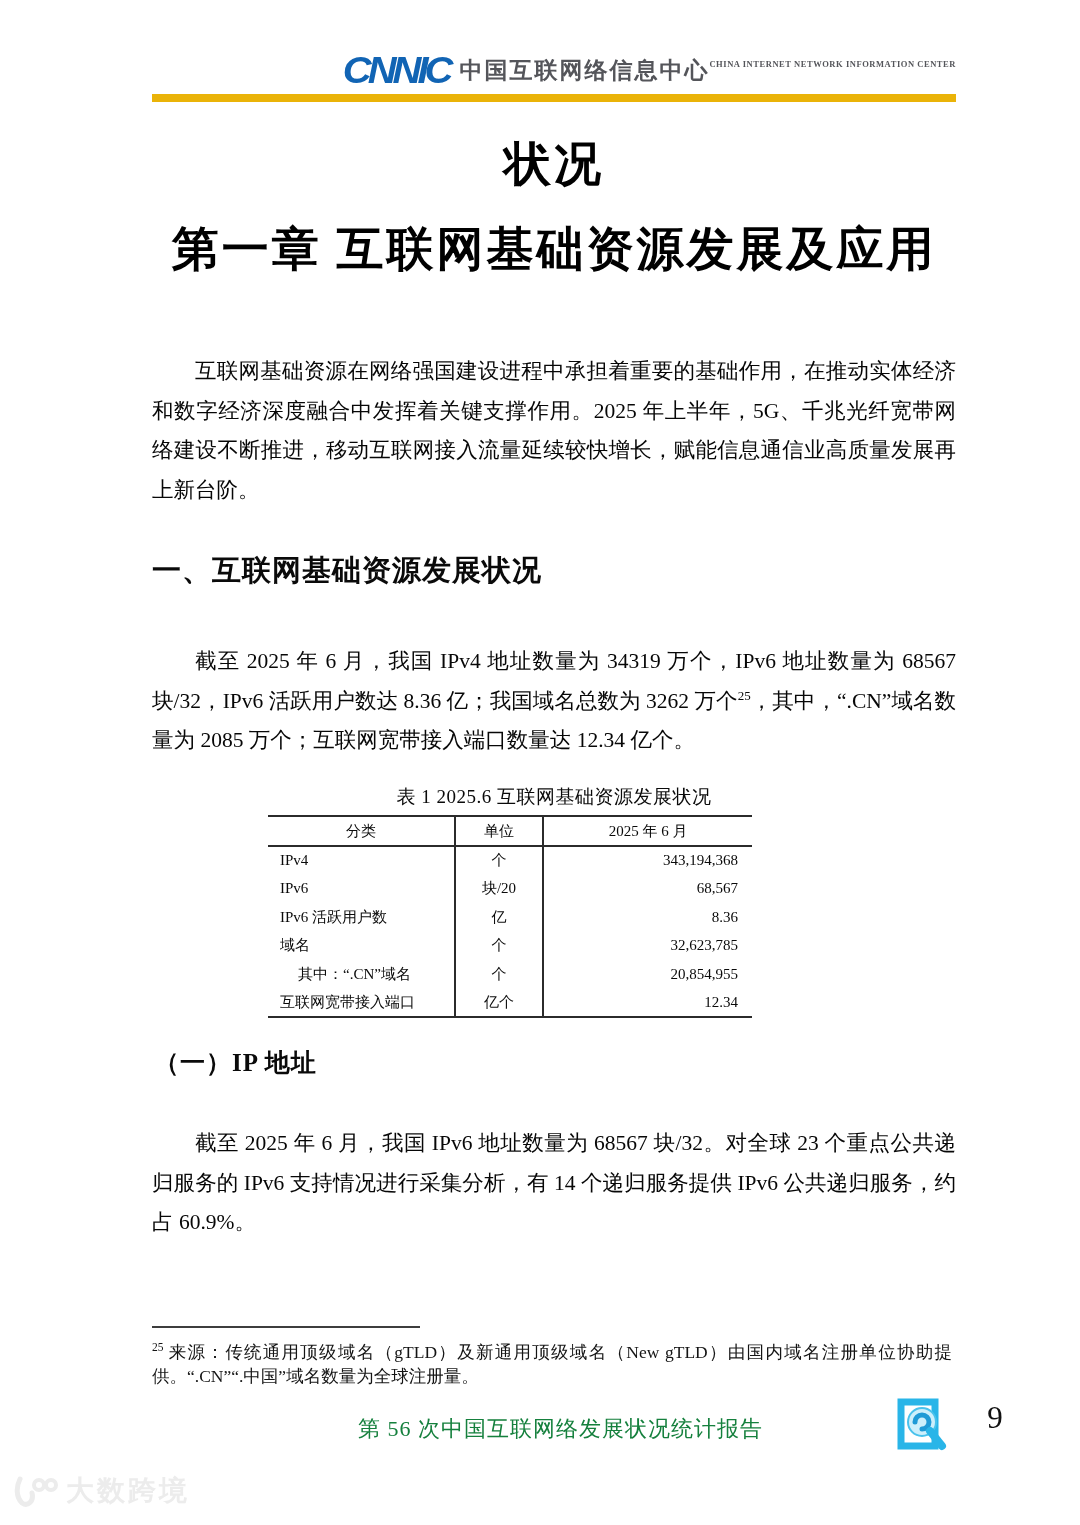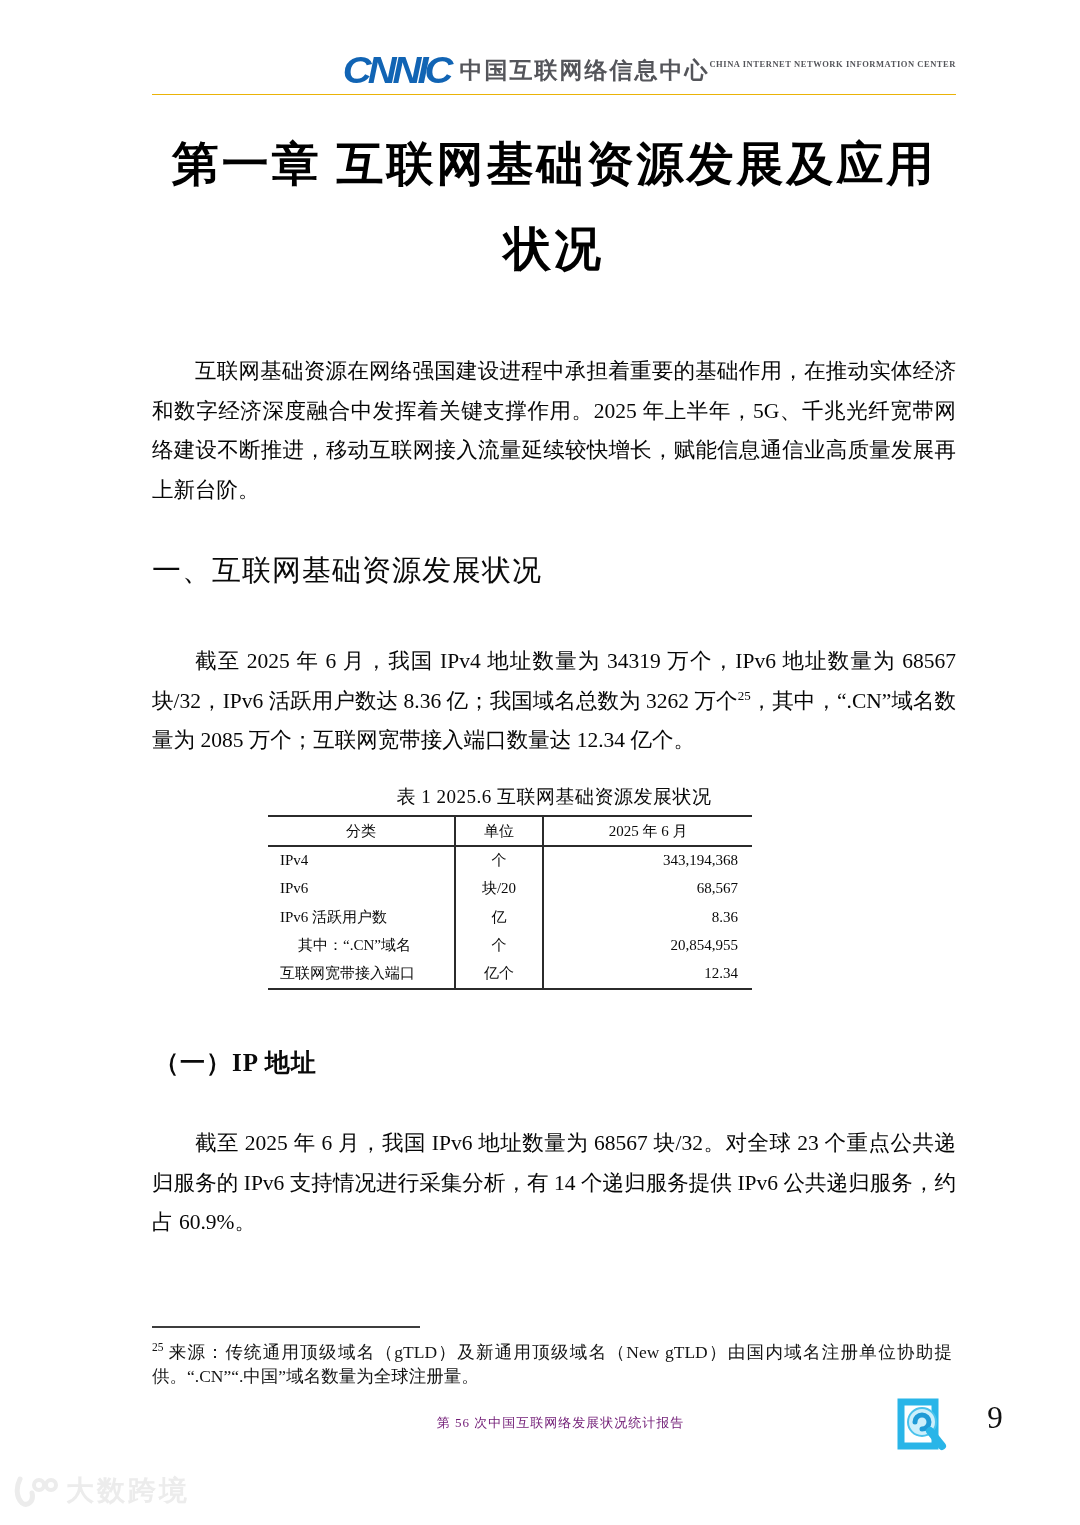--- a/index.html
+++ b/index.html
@@ -8,21 +8,21 @@
     width:1080px; height:1525px;
     position:relative;
     font-family:"Liberation Serif","DejaVu Serif",serif;
     color:#000;
     overflow:hidden;
   }
 
   
   .header {
     position:absolute; top:50px; left:152px; right:124px;
-    border-bottom:1px solid #eab308;
+    border-bottom:8px solid #eab308;
     padding-bottom:4px;
     display:flex; justify-content:flex-end; align-items:flex-end;
   }
   .logo-group { display:flex; align-items:center; gap:10px; }
   .cnnic-word {
     font-family:"Liberation Sans","DejaVu Sans",sans-serif;
     font-weight:800; font-style:italic;
     font-size:40px; line-height:40px;
     color:#1164b4; letter-spacing:-4px;
     transform:scaleY(.92);
@@ -54,21 +54,21 @@
     position:absolute; left:0; right:0;
   }
   .para sup { font-size:13px; vertical-align:super; line-height:0; }
   .p-intro { top:352px; }
   .p-resources { top:642px; }
   .p-ip { top:1124px; }
 
   .section-heading {
     position:absolute; left:0; top:551px;
     font-family:"Liberation Sans","DejaVu Sans",sans-serif;
-    font-weight:400; font-size:29px; letter-spacing:1px; color:#0a0a0a;
+    font-weight:700; font-size:29px; letter-spacing:1px; color:#0a0a0a;
   }
   .subsection-heading {
     position:absolute; left:2px; top:1046px;
     font-weight:700; font-size:25px; letter-spacing:1px; color:#0a0a0a;
   }
 
   
   .table-caption {
     position:absolute; left:0; right:0; top:784px;
     text-align:center; font-size:19px; color:#0a0a0a; letter-spacing:.5px;
@@ -97,21 +97,21 @@
   }
   .footnote-rule { width:268px; border-top:2px solid #3d3d3d; margin-bottom:10px; }
   .footnote-text {
     font-size:17.5px; line-height:24px; color:#141414; text-align:justify;margin-top:12px;
   }
   .footnote-text sup { font-size:11.5px; vertical-align:super; line-height:0; margin-right:4px; }
 
   
   .footer-title {
     position:absolute; top:1414px; left:152px; right:111px;
-    text-align:center; font-size:13px; color:#701a75; letter-spacing:1px;
+    text-align:center; font-size:22px; color:#15803d; letter-spacing:1px;
   }
   .footer-logo { position:absolute; top:1398px; left:897px; width:52px; height:58px; }
   .page-number {
     position:absolute; top:1400px; left:972px; width:46px;
     font-size:31px; color:#111; text-align:center;
   }
 
   
   .watermark {
     position:absolute; left:12px; top:1472px;
@@ -130,22 +130,22 @@
   <div class="logo-group">
     <div class="cnnic-word">CNNIC</div>
     <div class="org-names">
       <div class="org-cn">中国互联网络信息中心</div>
       <div class="org-en">CHINA INTERNET NETWORK INFORMATION CENTER</div>
     </div>
   </div>
 </div>
 
 <div class="chapter-title">
+  <div>状况</div>
   <div>第一章 互联网基础资源发展及应用</div>
-  <div>状况</div>
 </div>
 
 <div class="content">
 
   <p class="para p-intro">互联网基础资源在网络强国建设进程中承担着重要的基础作用，在推动实体经济和数字经济深度融合中发挥着关键支撑作用。2025 年上半年，5G、千兆光纤宽带网络建设不断推进，移动互联网接入流量延续较快增长，赋能信息通信业高质量发展再上新台阶。</p>
 
   <h2 class="section-heading">一、互联网基础资源发展状况</h2>
 
   <p class="para p-resources"><span>截至 2025 年 6 月，我国 IPv4 地址数量为 34319 万个，IPv6 地址数量为 68567 块/32，IPv6 活跃用户数达 8.36 亿；我国域名总数为 3262 万个</span><sup>25</sup><span>，其中，“.CN”域名数量为 2085 万个；互联网宽带接入端口数量达 12.34 亿个。</span></p>
 
@@ -167,20 +167,25 @@
       </tr>
       <tr>
         <td class="c1">IPv6</td>
         <td class="c2">块/20</td>
         <td class="c3">68,567</td>
       </tr>
       <tr>
         <td class="c1">IPv6 活跃用户数</td>
         <td class="c2">亿</td>
         <td class="c3">8.36</td>
+      </tr>
+      <tr>
+        <td class="c1">域名</td>
+        <td class="c2">个</td>
+        <td class="c3">32,623,785</td>
       </tr>
       <tr>
         <td class="c1 indent">其中：“.CN”域名</td>
         <td class="c2">个</td>
         <td class="c3">20,854,955</td>
       </tr>
       <tr>
         <td class="c1">互联网宽带接入端口</td>
         <td class="c2">亿个</td>
         <td class="c3">12.34</td>

